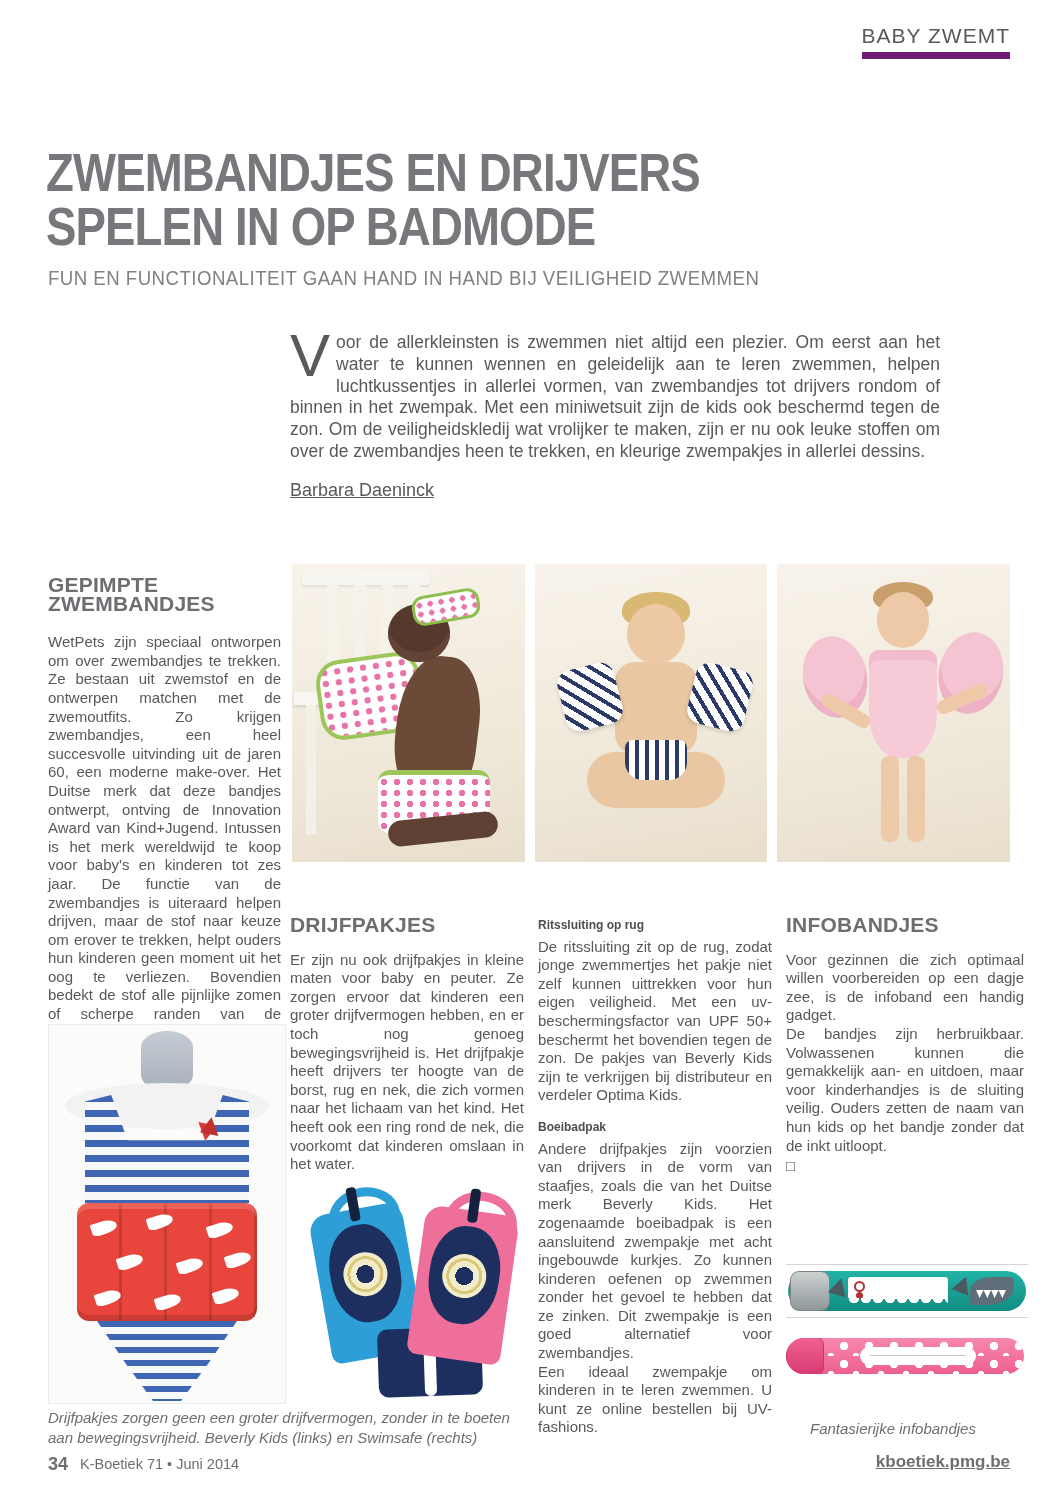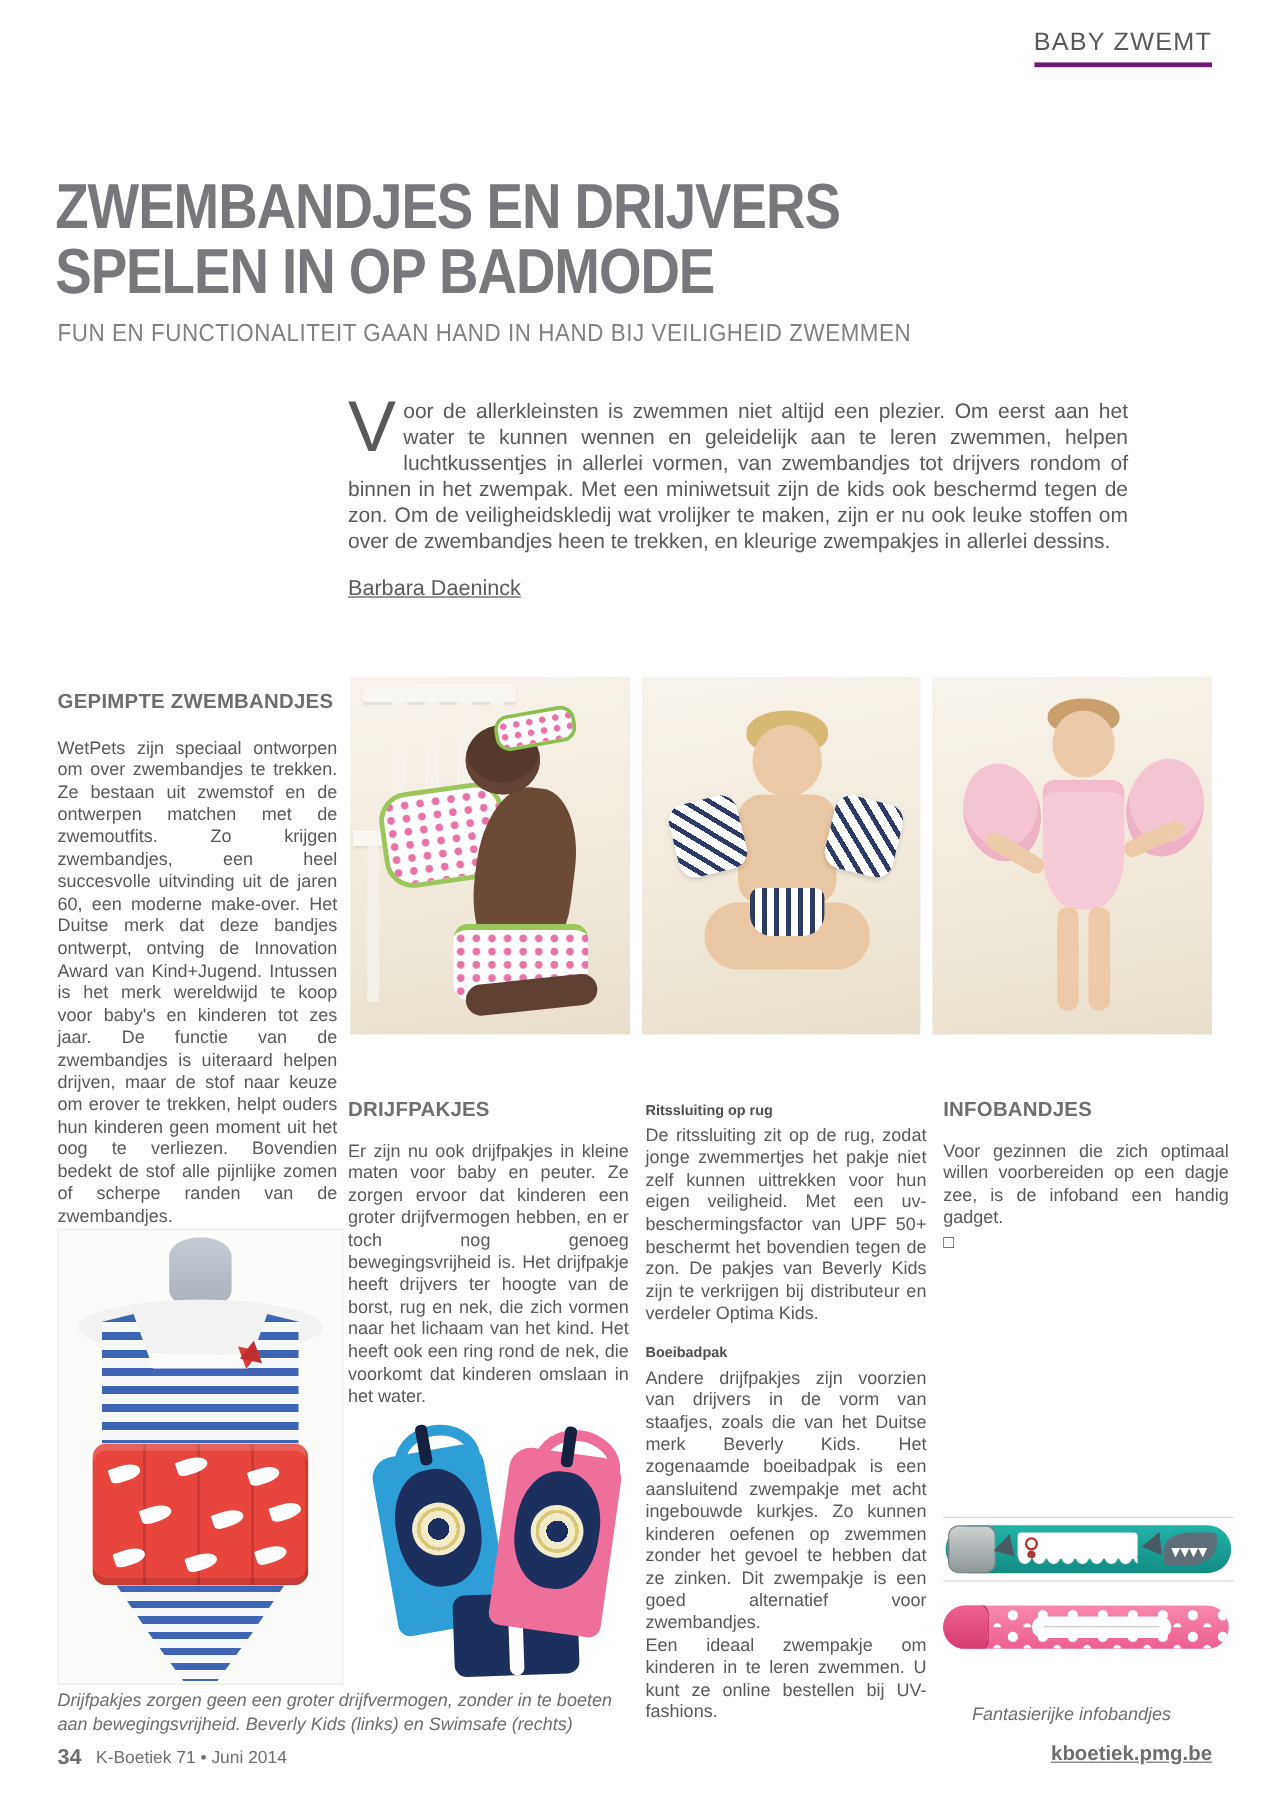--- a/index.html
+++ b/index.html
@@ -1,42 +1,42 @@
 <!DOCTYPE html>
 <html><head>
 <meta charset="utf-8">
 <style>
   html,body{margin:0;padding:0;background:#ffffff;}
   .page{position:relative;width:1058px;height:1496px;background:#fff;overflow:hidden;
         font-family:"Liberation Sans", sans-serif;color:#58595b;}
 
   
   .header-label{position:absolute;top:24px;right:48px;font-size:21px;letter-spacing:1px;
-e                color:#6d6e71;border-bottom:4px solid #701a75;padding-bottom:4px;}
+e                color:#6d6e71;border-bottom:7px solid #701a75;padding-bottom:4px;}
 
   
   .title{position:absolute;left:46px;top:146px;font-size:53px;line-height:54px;font-weight:700;
          color:#77787b;letter-spacing:-1px;transform:scaleX(.86);transform-origin:top left;white-space:nowrap;}
   .subtitle{position:absolute;left:48px;top:266px;font-size:20.5px;color:#808184;
             transform:scaleX(.91);transform-origin:top left;white-space:nowrap;letter-spacing:.5px;}
 
   
   .intro{position:absolute;left:290px;top:332px;width:650px;font-size:17.5px;line-height:21.8px;
          text-align:justify;color:#58595b;}
   .dropcap{float:left;font-size:60px;line-height:44px;padding:2px 6px 0 0;color:#58595b;}
   .author{position:absolute;left:290px;top:480px;font-size:18px;color:#58595b;
           text-decoration:underline;}
 
   
   .col{position:absolute;font-size:15px;line-height:18.6px;text-align:justify;color:#58595b;}
   .col-1{left:48px;top:576px;width:233px;}
   .col-2{left:290px;top:916px;width:234px;}
   .col-3{left:538px;top:916px;width:234px;}
   .col-4{left:786px;top:916px;width:238px;}
-  .caps-head{font-size:17px;font-weight:700;color:#6d6e71;margin:0 0 16px 0;text-align:left;letter-spacing:.2px;}
+  .caps-head{font-size:21px;font-weight:700;color:#6d6e71;margin:0 0 16px 0;text-align:left;letter-spacing:.2px;}
   .col-1 .caps-head{margin-bottom:20px;}
   .subhead{font-size:12px;font-weight:700;color:#4d4e50;margin:0 0 3px 0;text-align:left;}
   .subhead.mt{margin-top:13px;}
   .col p{margin:0 0 0 0;}
   .end-mark{font-size:15px;margin-top:2px;text-align:left;color:#4d4e50;}
 
   
   .photos{position:absolute;left:292px;top:564px;width:718px;height:298px;display:flex;gap:10px;}
   .ph{position:relative;overflow:hidden;flex:1;
       background:linear-gradient(170deg,#f8f3eb 0%,#f0e9da 60%,#e8decc 100%);}
@@ -231,20 +231,21 @@
     <div class="subhead">Ritssluiting op rug</div>
     <p>De ritssluiting zit op de rug, zodat jonge zwemmertjes het pakje niet zelf kunnen uittrekken voor hun eigen veiligheid. Met een uv-beschermingsfactor van UPF 50+ beschermt het bovendien tegen de zon. De pakjes van Beverly Kids zijn te verkrijgen bij distributeur en verdeler Optima Kids.</p>
     <div class="subhead mt">Boeibadpak</div>
     <p>Andere drijfpakjes zijn voorzien van drijvers in de vorm van staafjes, zoals die van het Duitse merk Beverly Kids. Het zogenaamde boeibadpak is een aansluitend zwempakje met acht ingebouwde kurkjes. Zo kunnen kinderen oefenen op zwemmen zonder het gevoel te hebben dat ze zinken. Dit zwempakje is een goed alternatief voor zwembandjes.</p>
     <p>Een ideaal zwempakje om kinderen in te leren zwemmen. U kunt ze online bestellen bij UV-fashions.</p>
   </div>
 
   <div class="col col-4">
     <h3 class="caps-head">INFOBANDJES</h3>
     <p>Voor gezinnen die zich optimaal willen voorbereiden op een dagje zee, is de infoband een handig gadget.</p>
+    <p>De bandjes zijn herbruikbaar. Volwassenen kunnen die gemakkelijk aan- en uitdoen, maar voor kinderhandjes is de sluiting veilig. Ouders zetten de naam van hun kids op het bandje zonder dat de inkt uitloopt.</p>
     <div class="end-mark">□</div>
   </div>
 
   <div class="mann">
     <div class="m-neck"></div>
     <div class="m-bust"></div>
     <div class="m-suit-top"></div>
     <div class="m-bow"></div>
     <div class="m-float">
       <span class="dolph" style="left:14px;top:18px;"></span>

